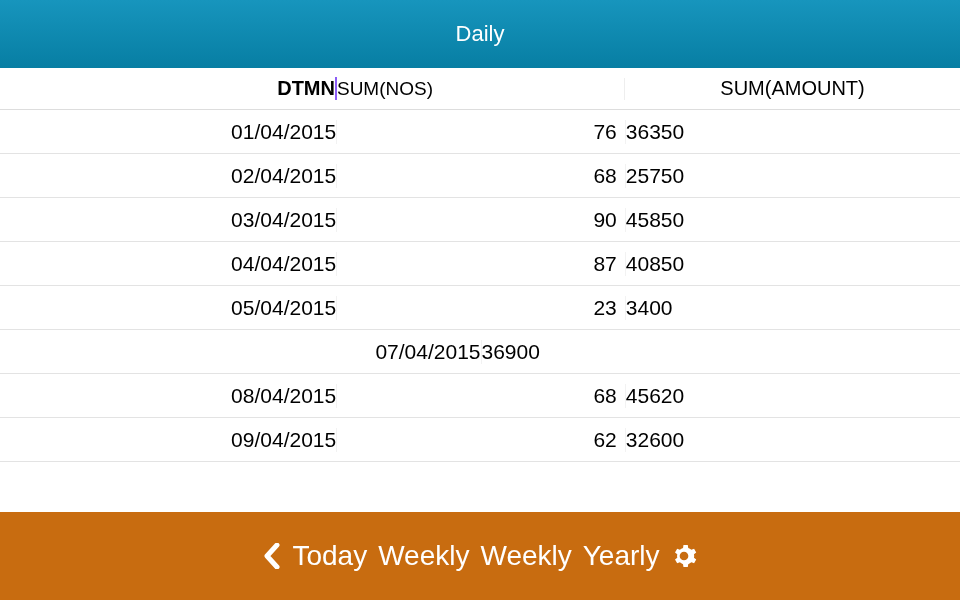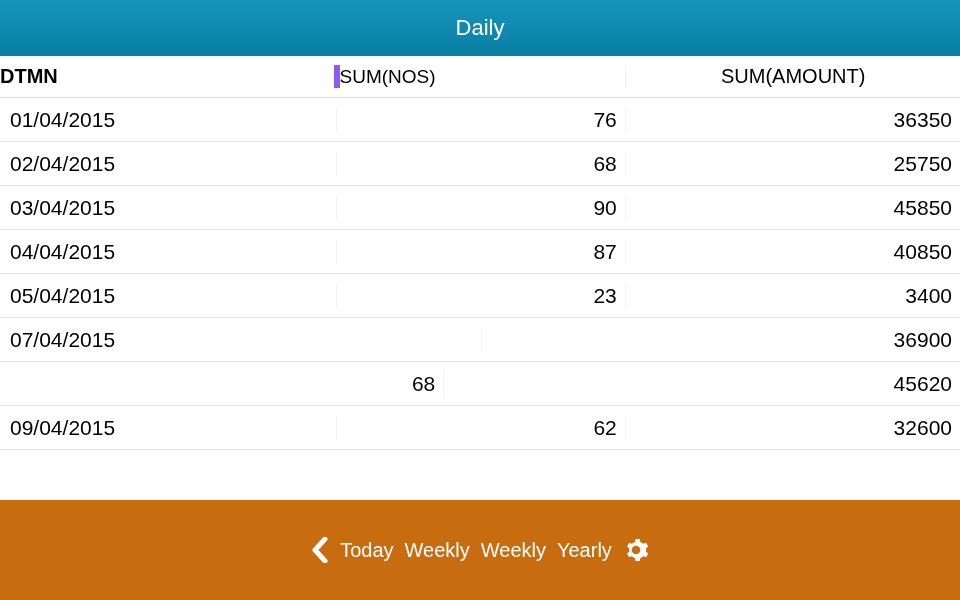--- a/index.html
+++ b/index.html
@@ -1,58 +1,58 @@
 <!DOCTYPE html>
 <html><head>
 <meta charset="utf-8">
 <style>
   * { box-sizing: border-box; margin: 0; padding: 0; }
   html, body { width: 960px; height: 600px; font-family: Arial, Helvetica, sans-serif; overflow: hidden; background: #fff; }
   .app { display: flex; flex-direction: column; width: 100%; height: 100%; }
 
   .header {
-    height: 56px;
+    height: 68px;
     background: linear-gradient(to bottom, #1795bd, #077ea3);
     display: flex; align-items: center; justify-content: center;
     color: #fff; font-size: 22px;
   }
 
   .table-wrap { flex: 1; overflow: hidden; background: #fff; }
 
   .thead {
     display: flex;
     height: 42px;
     align-items: center;
     border-bottom: 1px solid #ddd;
     background: #fff;
   }
-  .thead .col1 { flex: 1.05; text-align: left; font-weight: bold; font-size: 20px; border-right: 6px solid #8b5cf6; }
+  .thead .col1 { flex: 1.05; text-align: right; font-weight: bold; font-size: 20px; border-right: 2px solid #8b5cf6; }
   .thead .col2 { flex: 0.9; text-align: left; font-size: 19px; border-right: 1px solid #eee; }
   .thead .col3 { flex: 1.05; text-align: center; font-size: 20px; }
 
   .row {
     display: flex;
     height: 44px;
     align-items: center;
     border-bottom: 1px solid #e3e3e3;
     font-size: 21px;
   }
-  .row .c1 { flex: 1.05; padding-left: 10px; text-align: left; border-right: 1px solid #f2f2f2; }
+  .row .c1 { flex: 1.05; padding-left: 10px; text-align: right; border-right: 1px solid #f2f2f2; }
   .row .c2 { flex: 0.9; padding-right: 8px; text-align: right; border-right: 1px solid #f2f2f2; }
-  .row .c3 { flex: 1.05; padding-right: 8px; text-align: right; }
+  .row .c3 { flex: 1.05; padding-right: 8px; text-align: left; }
 
   .footer {
-    height: 100px;
+    height: 88px;
     background: #c86c10;
     display: flex;
     align-items: center;
     justify-content: center;
     gap: 11px;
     color: #fff;
-    font-size: 20px;
+    font-size: 28px;
   }
   .footer .nav-item { cursor: pointer; }
   .footer svg { display: block; }
   .back-btn, .gear-btn { display: flex; align-items: center; justify-content: center; cursor: pointer; }
 </style>
 </head>
 <body>
 
 <div class="app">
 
@@ -90,20 +90,21 @@
         <div class="row">
           <div class="c1">05/04/2015</div>
           <div class="c2">23</div>
           <div class="c3">3400</div>
         </div>
         <div class="row">
           <div class="c1">07/04/2015</div>
           <div class="c3">36900</div>
         </div>
         <div class="row">
+          <div class="c1">08/04/2015</div>
           <div class="c2">68</div>
           <div class="c3">45620</div>
         </div>
         <div class="row">
           <div class="c1">09/04/2015</div>
           <div class="c2">62</div>
           <div class="c3">32600</div>
         </div>
       </div>
   </div>

